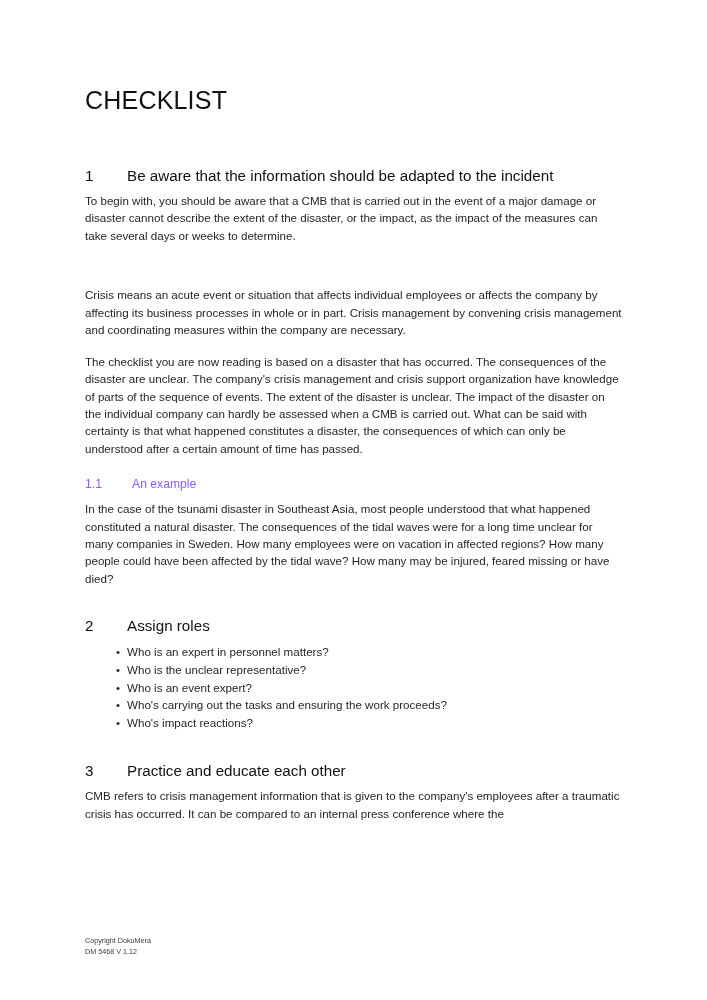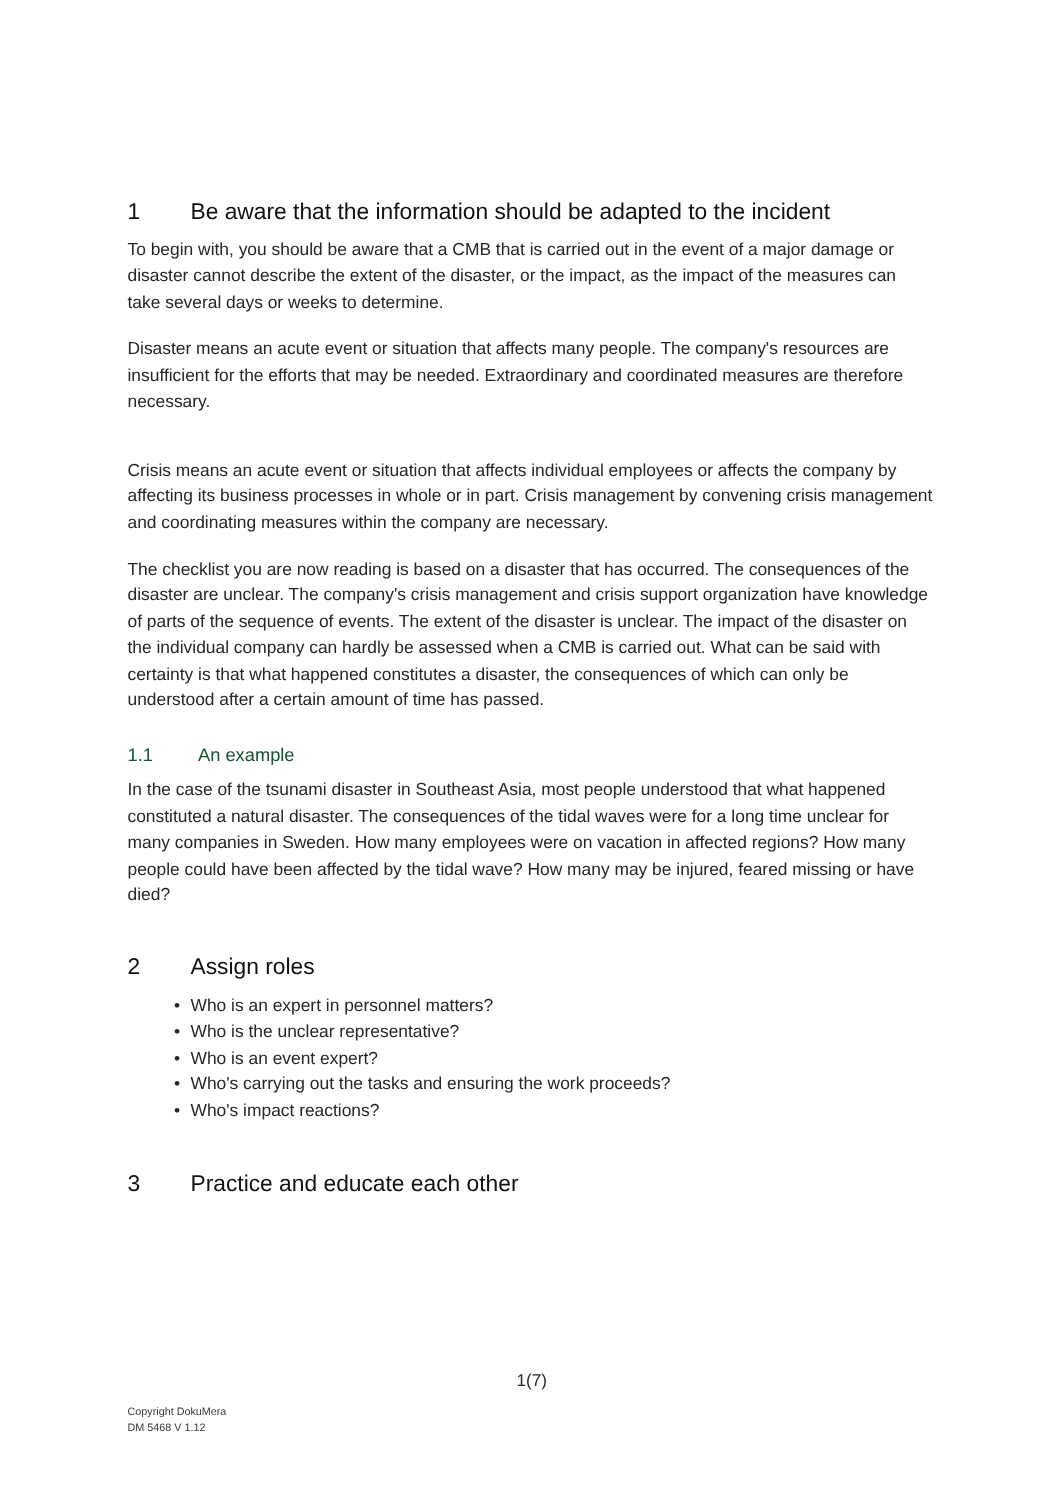--- a/index.html
+++ b/index.html
@@ -63,21 +63,21 @@
   .h1 .num {
     width: 30px;
     flex: 0 0 30px;
   }
   .h1 .txt { flex: 1 1 auto; margin-left: 12px; }
 
   .h2 {
     display: flex;
     font-size: 12.2px;
     font-weight: 400;
-    color: #14532d;
+    color: #8b5cf6;
     line-height: 1.3;
     margin: 0;
   }
   .h2 .num {
     width: 47px;
     flex: 0 0 47px;
   }
   .h2 .txt { flex: 1 1 auto; }
 
   
@@ -151,33 +151,33 @@
   }
   .footer-left div { white-space: nowrap; }
 </style>
 </head>
 <body>
 
 <div class="page">
 
   <div class="content">
 
+    <h1 class="doc-title">CHECKLIST</h1>
 
     <div class="gap-title-s1"></div>
 
     <div class="h1">
       <span class="num">1</span>
       <span class="txt">Be aware that the information should be adapted to the incident</span>
     </div>
 
     <div class="gap-h-p"></div>
     <p class="body">To begin with, you should be aware that a CMB that is carried out in the event of a major damage or disaster cannot describe the extent of the disaster, or the impact, as the impact of the measures can take several days or weeks to determine.</p>
 
     <div class="gap-para"></div>
-    <p class="body">Disaster means an acute event or situation that affects many people. The company's resources are insufficient for the efforts that may be needed. Extraordinary and coordinated measures are therefore necessary.</p>
 
     <div class="gap-para"></div>
 
     <div class="gap-para"></div>
     <p class="body">Crisis means an acute event or situation that affects individual employees or affects the company by affecting its business processes in whole or in part. Crisis management by convening crisis management and coordinating measures within the company are necessary.</p>
 
     <div class="gap-para"></div>
     <p class="body">The checklist you are now reading is based on a disaster that has occurred. The consequences of the disaster are unclear. The company's crisis management and crisis support organization have knowledge of parts of the sequence of events. The extent of the disaster is unclear. The impact of the disaster on the individual company can hardly be assessed when a CMB is carried out. What can be said with certainty is that what happened constitutes a disaster, the consequences of which can only be understood after a certain amount of time has passed.</p>
 
     <div class="gap-p-h2"></div>
@@ -217,24 +217,24 @@
         <span>Who's impact reactions?</span>
       </li>
     </ul>
 
     <div class="gap-list-h1"></div>
     <div class="h1">
       <span class="num">3</span>
       <span class="txt">Practice and educate each other</span>
     </div>
     <div class="gap-h-p"></div>
+    <p class="body">CMB refers to crisis management information that is given to the company's employees after a traumatic crisis has occurred. It can be compared to an internal press conference where the</p>
 
   </div>
 
   <div class="footer">
-    <div class="page-number">1(7)</div>
     <div class="footer-left">
       <div>Copyright DokuMera</div>
       <div>DM 5468 V 1.12</div>
     </div>
   </div>
 
 </div>
 
 </body></html>

